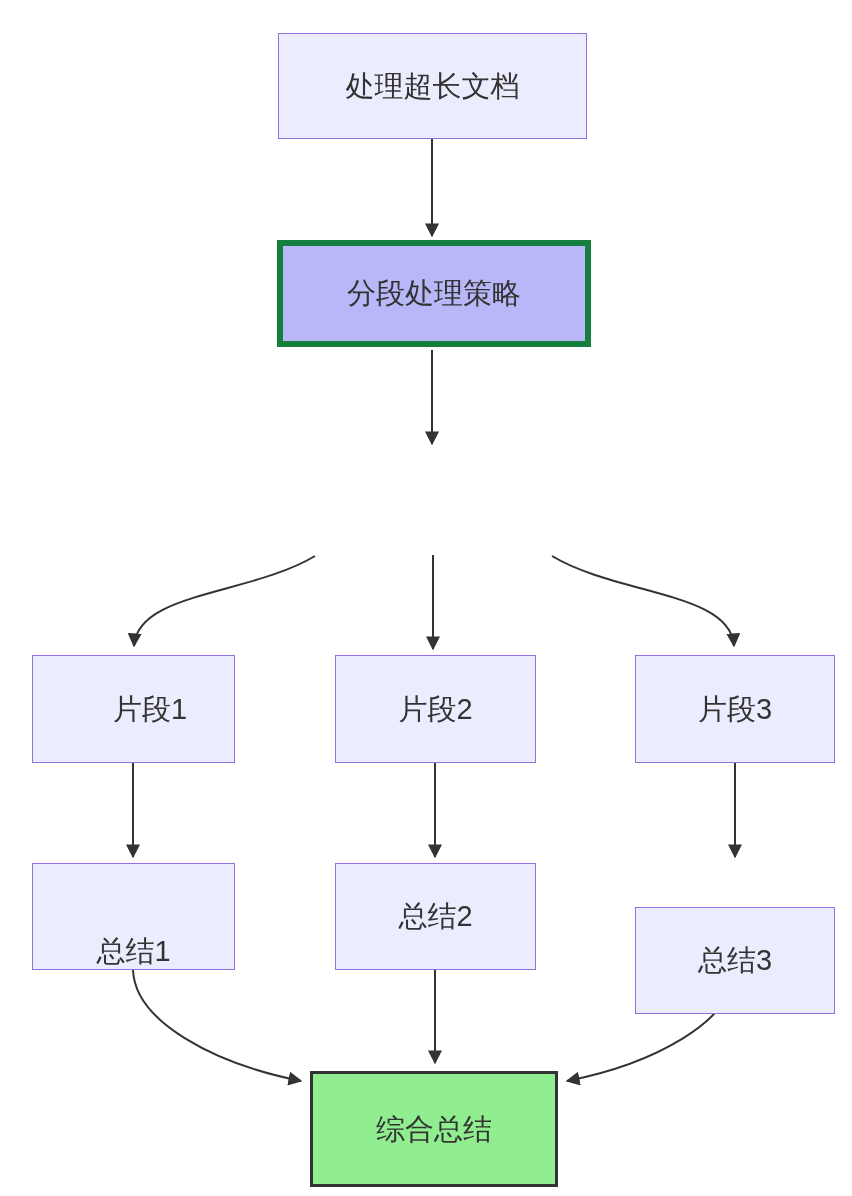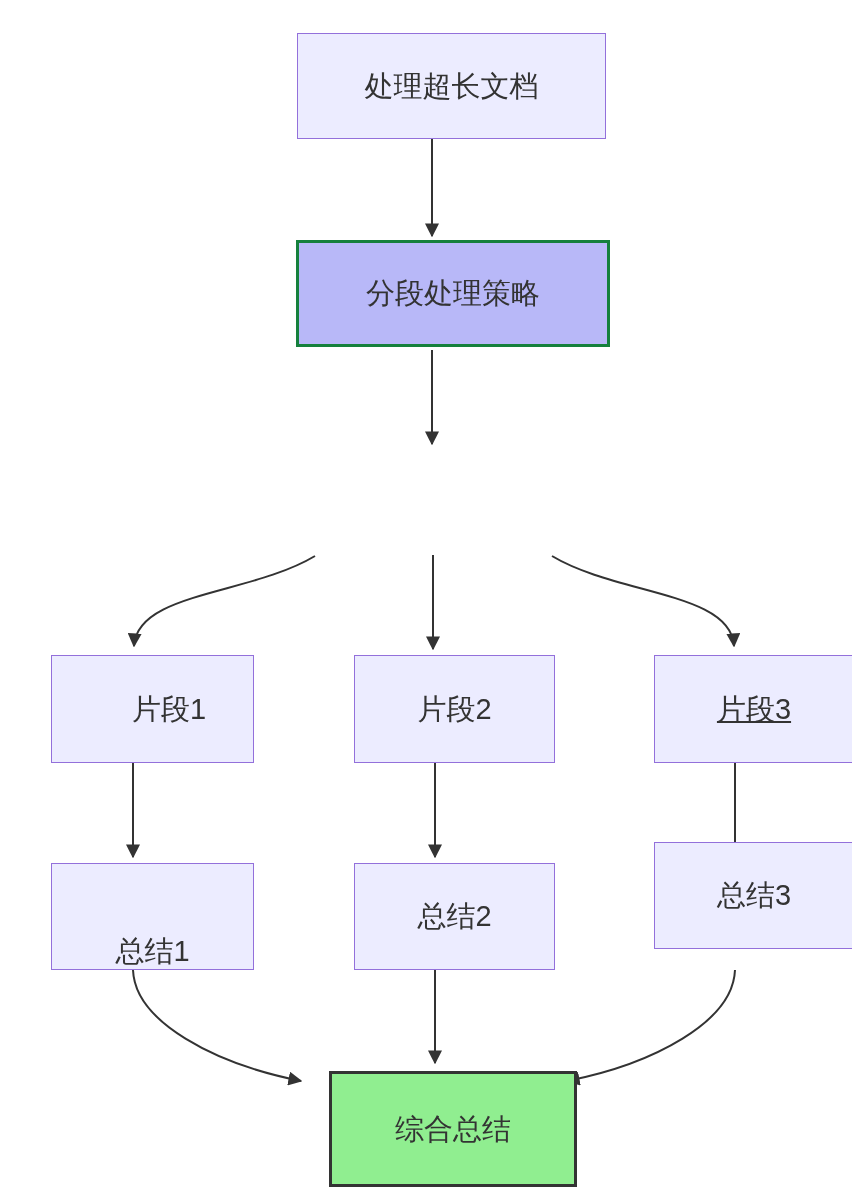--- a/index.html
+++ b/index.html
@@ -22,40 +22,39 @@
     display: flex;
     align-items: center;
     justify-content: center;
     background: #ECECFF;
     border: 1.7px solid #9370DB;
     color: #333333;
     font-size: 29px;
     line-height: 1.2;
     text-align: center;
     white-space: nowrap;
-    margin-left: 19px;
   }
   .node.emphasis {
     background: #B8B8F8;
-    border: 3px solid #15803d;
+    border: 6px solid #15803d;
   }
   .node.result {
     background: #90EE90;
     border: 3px solid #333333;
   }
   
   #n0 { left: 278px; top:   33px; width: 309px; height: 106px; }
   #n1 { left: 277px; top:  240px; width: 314px; height: 107px; }
   #n2 { left: 310px; top:  448px; width: 247px; height: 107px; }
   #n3 { left:  32px; top:  655px; width: 203px; height: 108px; padding-left: 33px; }
   #n4 { left: 335px; top:  655px; width: 201px; height: 108px; text-align: right; }
-  #n5 { left: 635px; top:  655px; width: 200px; height: 108px; text-decoration: underline; }
+  #n5 { left: 635px; top:  655px; width: 200px; height: 108px; }
   #n6 { left:  32px; top:  863px; width: 203px; height: 107px; align-items: flex-end; }
   #n7 { left: 335px; top:  863px; width: 201px; height: 107px; }
-  #n8 { left: 635px; top:  842px; width: 200px; height: 107px; }
+  #n8 { left: 635px; top:  907px; width: 200px; height: 107px; }
   #n9 { left: 310px; top: 1071px; width: 248px; height: 116px; align-items: center; }
 </style>
 </head>
 <body>
 
 <div class="canvas">
 
   <svg class="edges" viewBox="0 0 852 1196" xmlns="http://www.w3.org/2000/svg">
     <defs>
       <marker id="arrow" viewBox="0 0 10 10" refX="9" refY="5" markerWidth="7" markerHeight="7" orient="auto-start-reverse">

